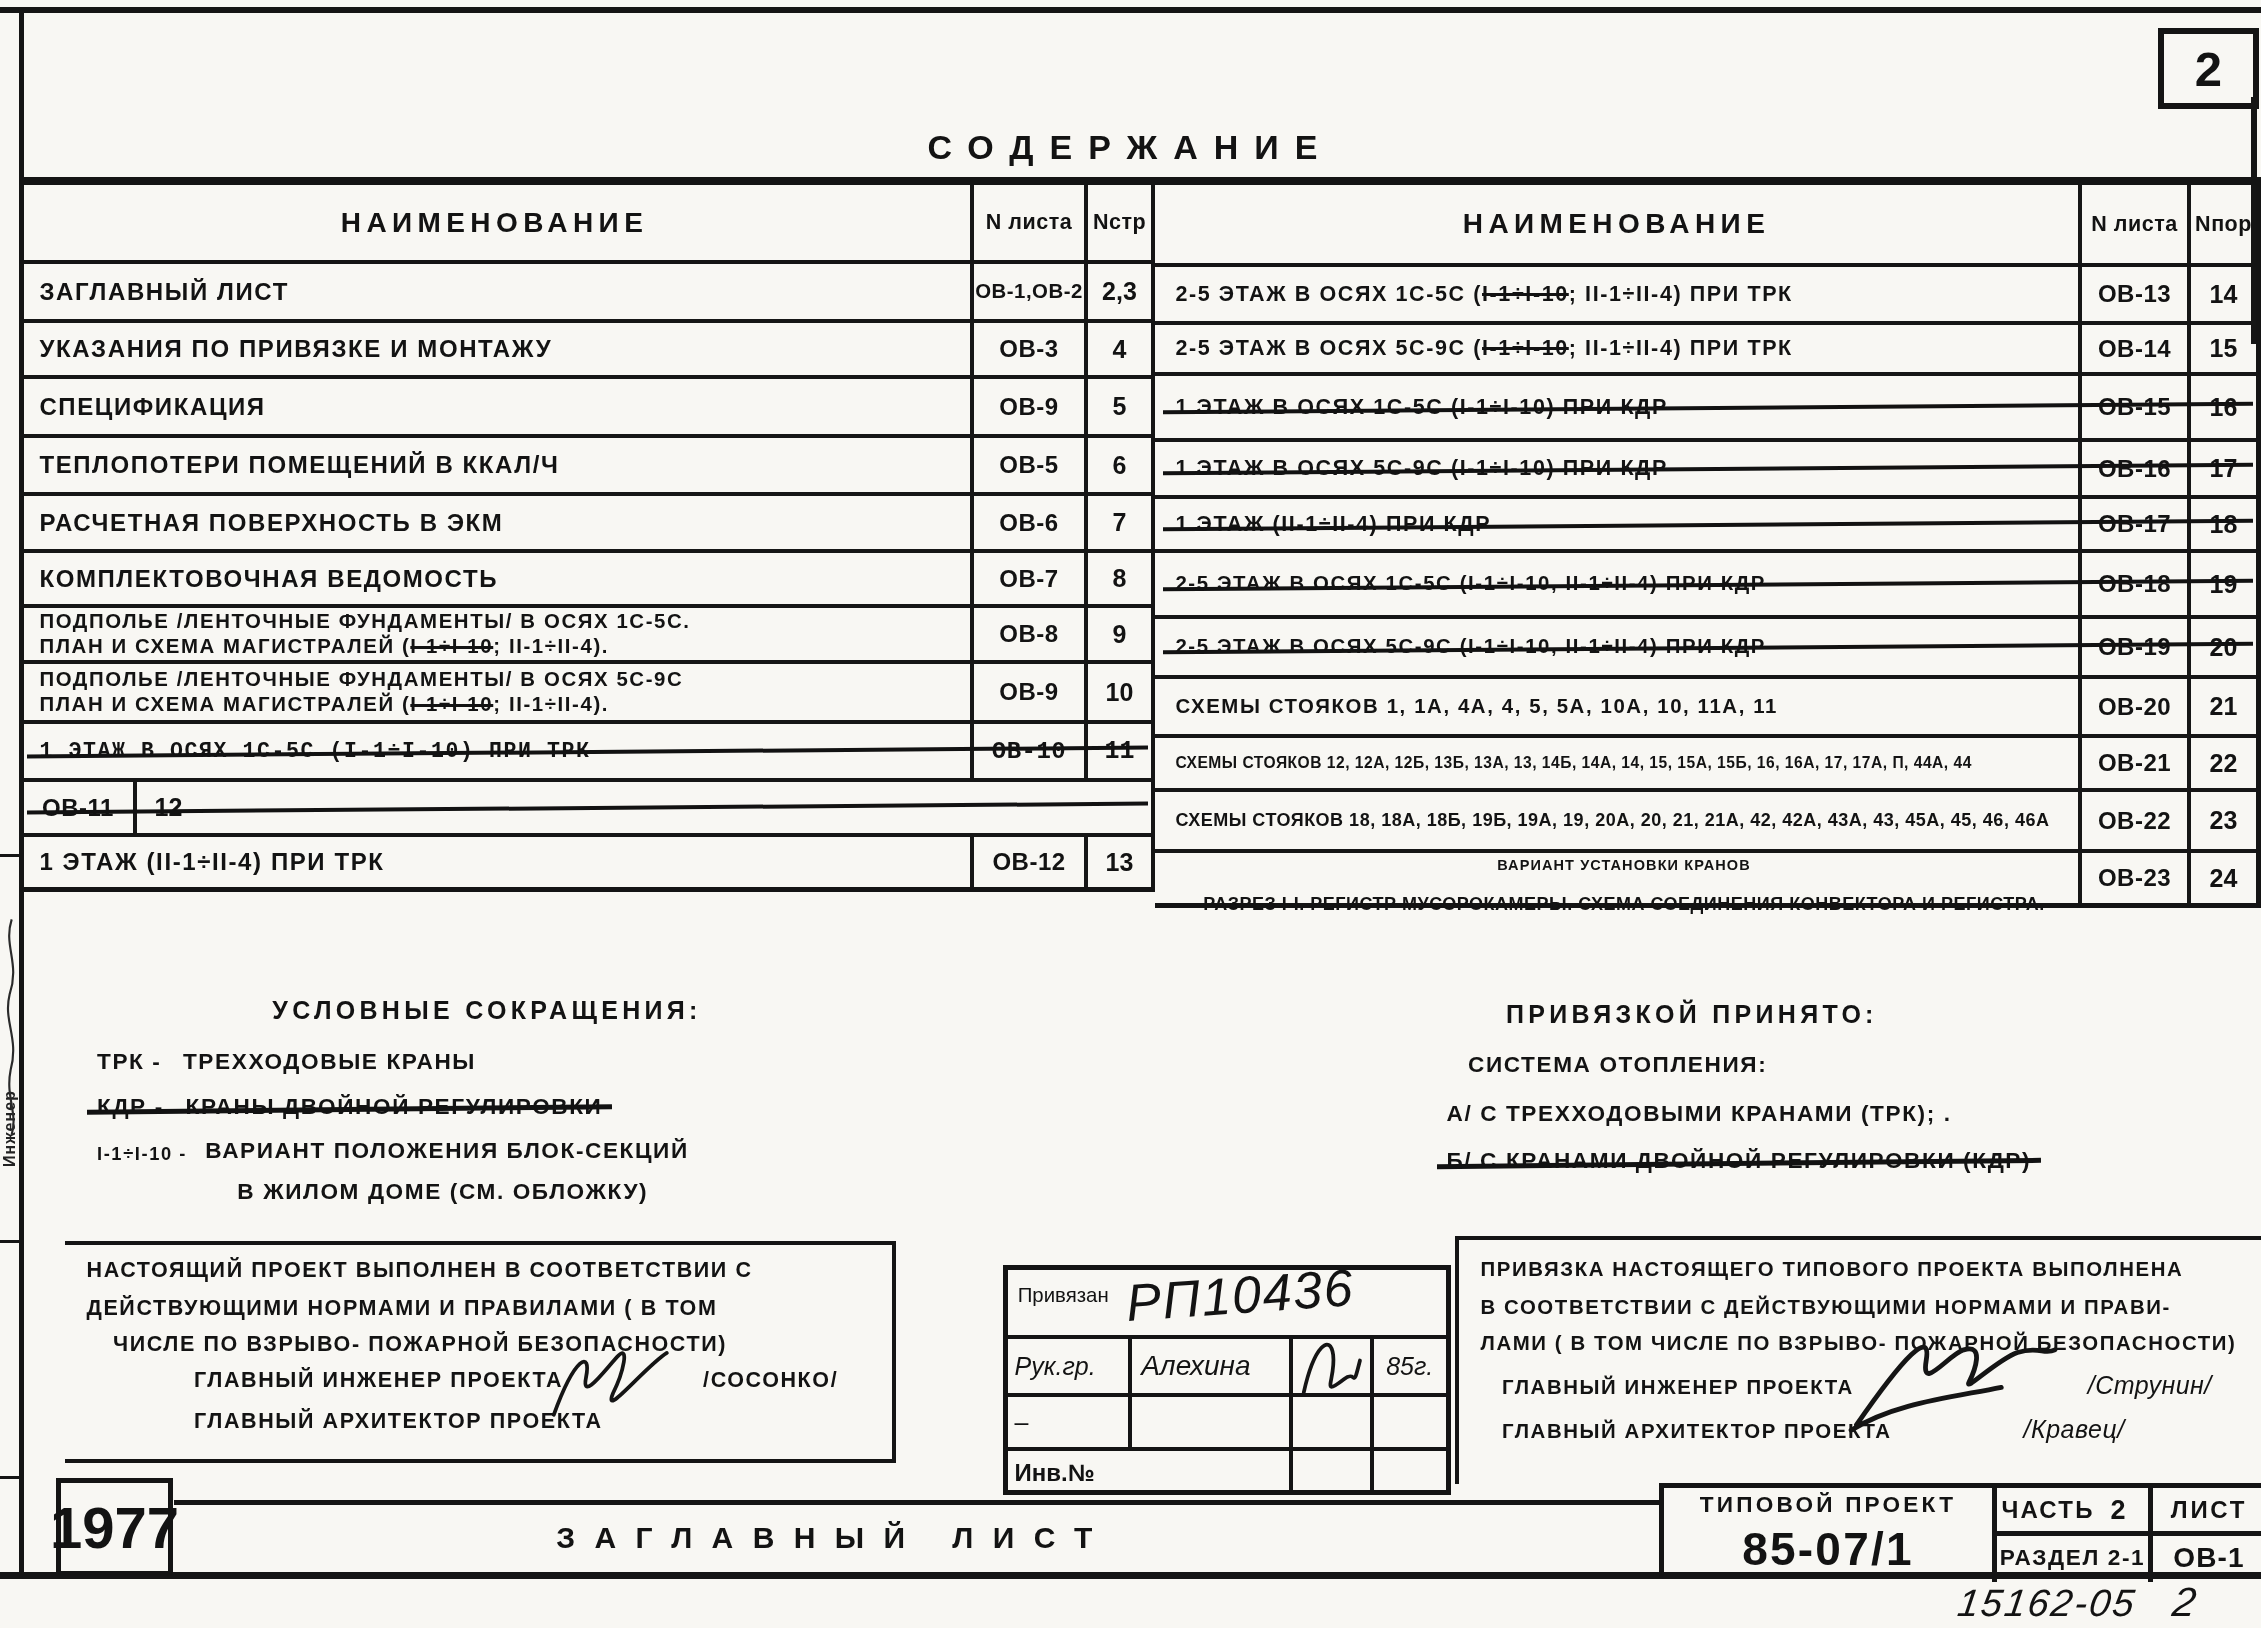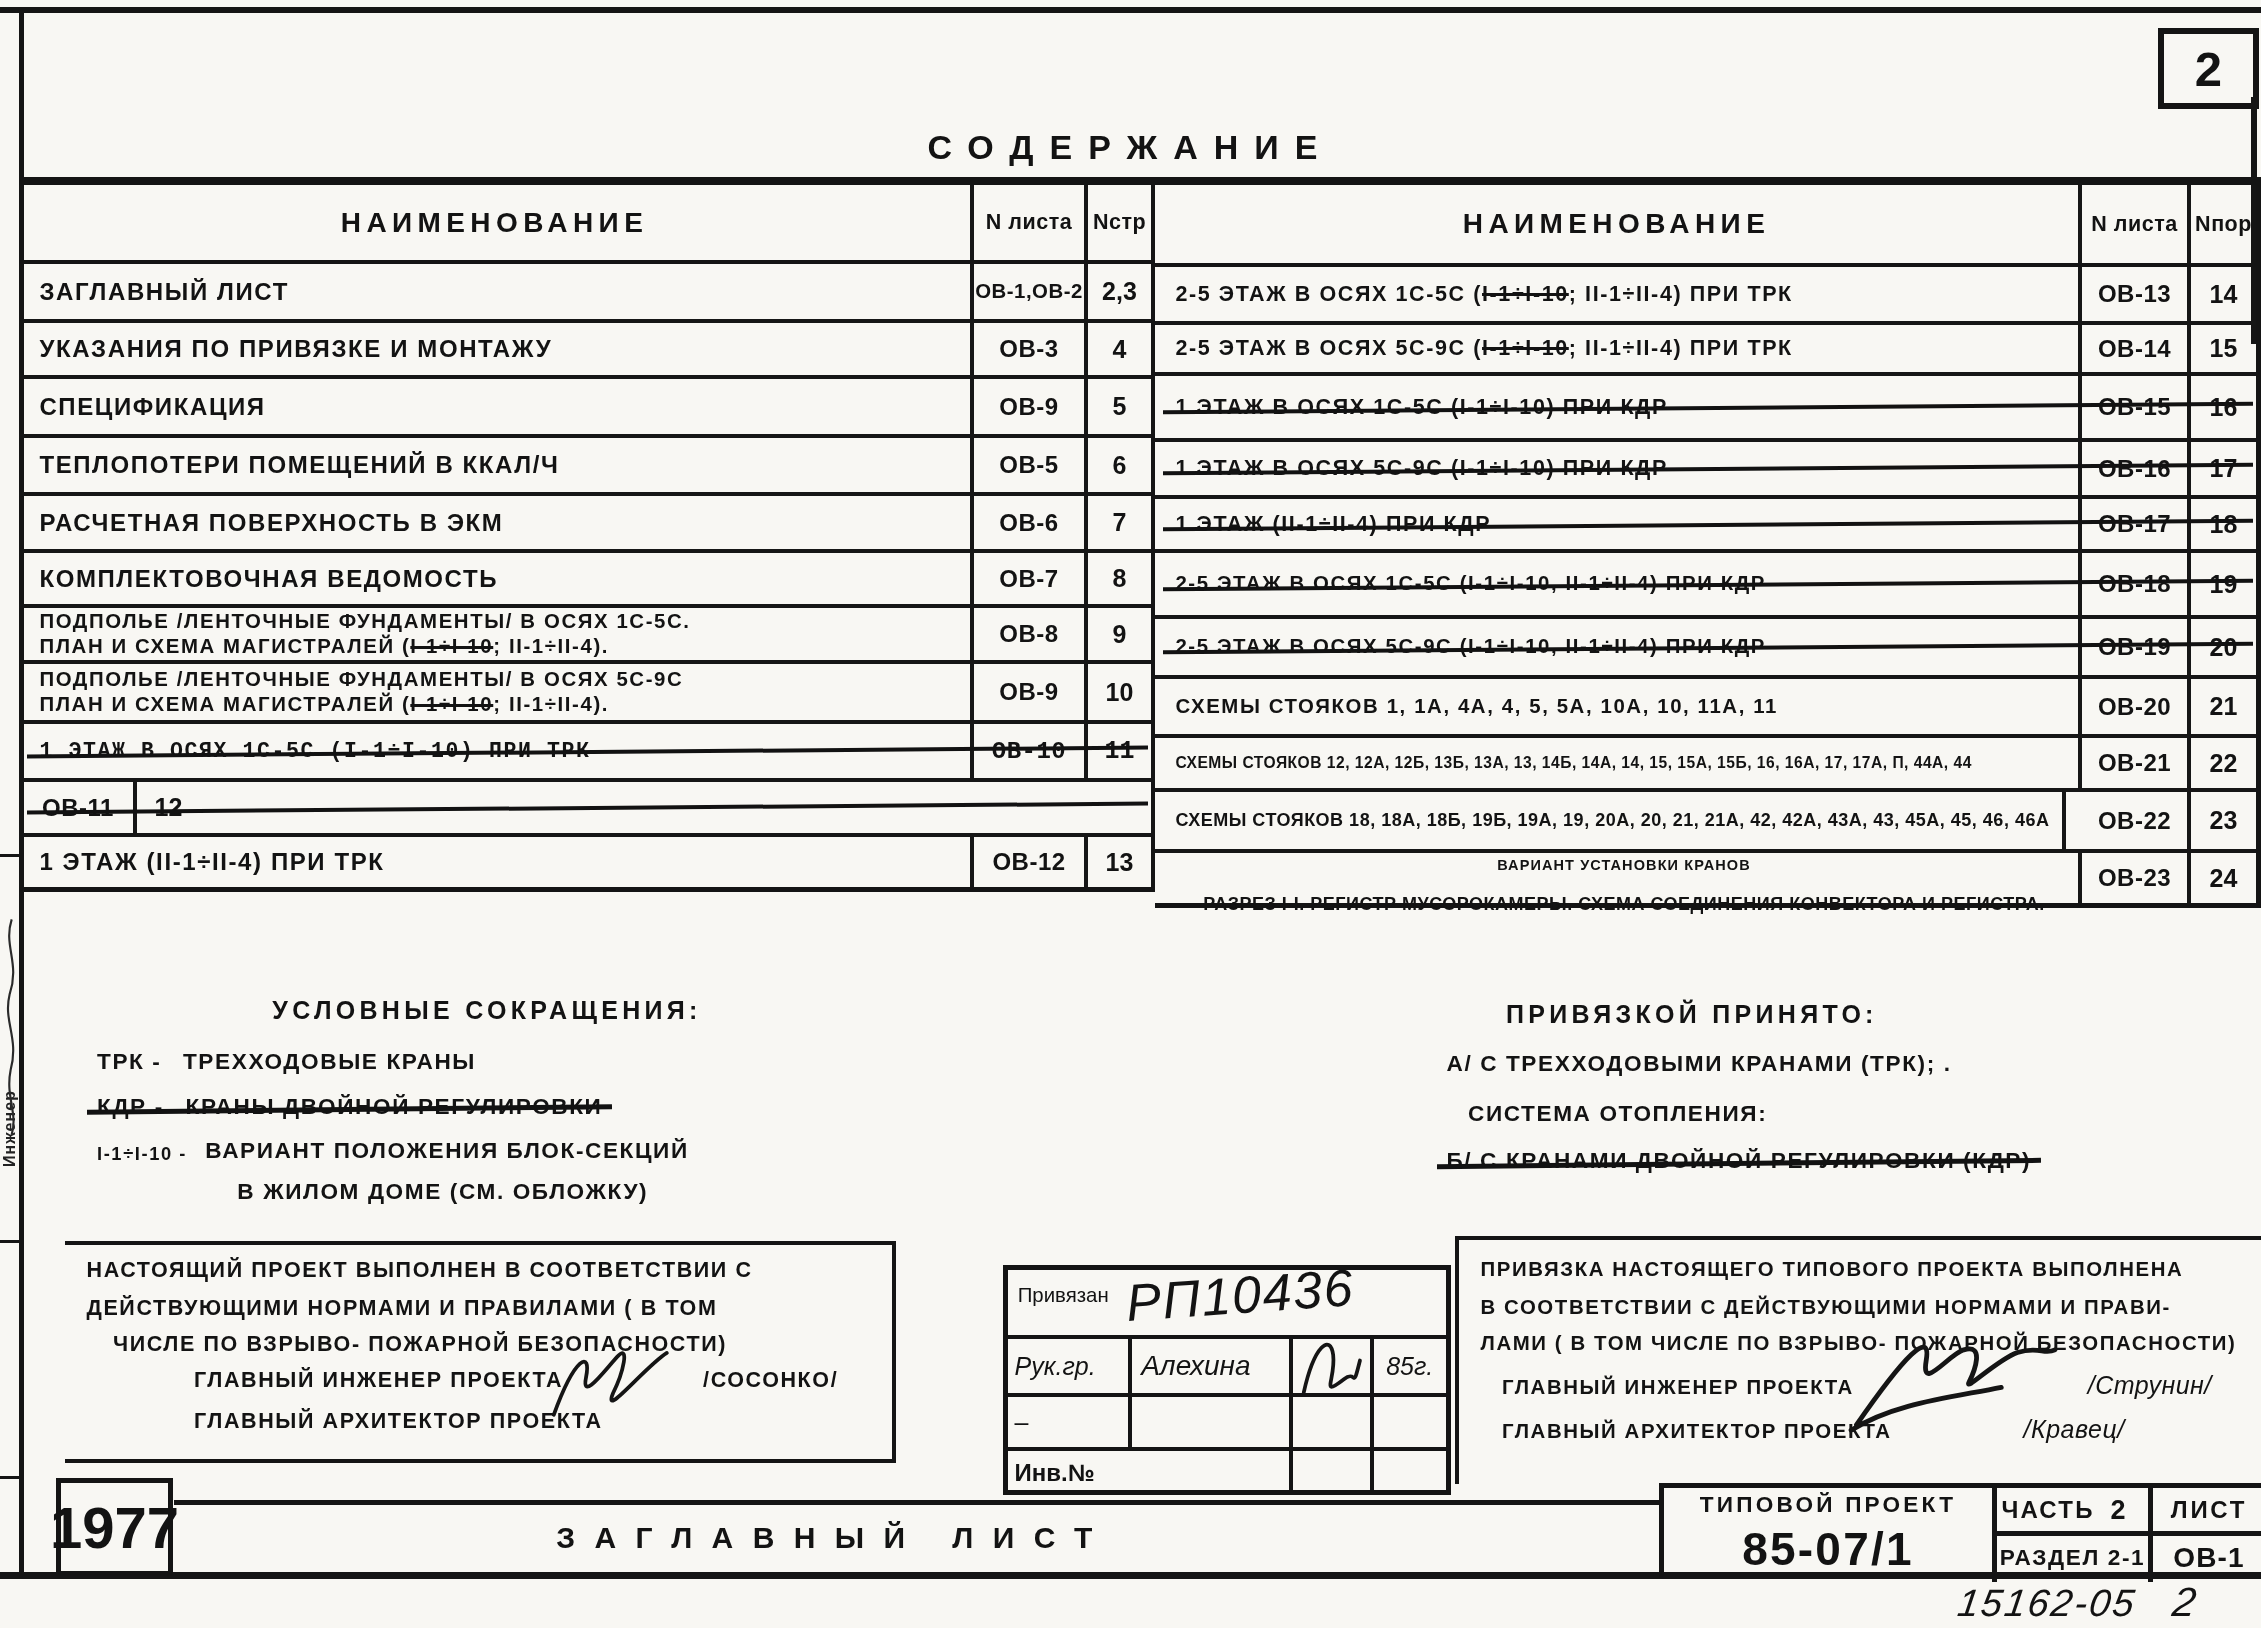--- a/index.html
+++ b/index.html
@@ -223,21 +223,21 @@
       <div class="cname xs">
           <span>Схемы стояков 12, 12А, 12Б, 13Б, 13А, 13, 14Б, 14А, 14, 15, 15А, 15Б, 16, 16А, 17, 17А, П, 44А, 44</span>
         </div>
       <div class="csheet" style="width:105px;">ОВ-21</div>
       <div class="cpage" style="width:65px;">22</div>
     </div>
     <div class="row" style="height:61px;">
       <div class="cname xs" style="font-size:18px;">
           <span>Схемы стояков 18, 18А, 18Б, 19Б, 19А, 19, 20А, 20, 21, 21А, 42, 42А, 43А, 43, 45А, 45, 46, 46А</span>
         </div>
-      <div class="csheet" style="width:105px;padding-left:16px;">ОВ-22</div>
+      <div class="csheet" style="width:105px;">ОВ-22</div>
       <div class="cpage" style="width:65px;">23</div>
     </div>
     <div class="row" style="height:55px;border-bottom:5.4px solid #141414;">
       <div class="cname" style="flex-direction:column;align-items:center;justify-content:center;padding-top:18px;gap:19px;">
         <span class="note-small" style="margin-top:-3.2px;">Вариант установки кранов</span>
         <span style="font-size:18px;letter-spacing:0.5px;">Разрез I-I. Регистр мусорокамеры. Схема соединения конвектора и регистра.</span>
       </div>
       <div class="csheet" style="width:105px;">ОВ-23</div>
       <div class="cpage" style="width:65px;">24</div>
     </div>
@@ -257,22 +257,22 @@
       <span class="blocktext" style="font-size:18.3px;padding-top:4.3px;">I-1÷I-10 -</span>
       <span>
         <span class="blocktext">Вариант положения блок-секций</span><br>
         <span class="blocktext" style="display:inline-block;margin-top:18.3px;margin-left:32px;">в жилом доме (см. обложку)</span>
       </span>
     </div>
   </div>
 
   <div class="abs" style="left:1468px;top:1002px;width:753px;">
     <div class="blocktext" style="font-size:25px;letter-spacing:4.3px;margin-left:38px;">Привязкой принято:</div>
+    <div class="blocktext" style="margin-top:27px;">Система отопления:</div>
     <div class="blocktext" style="margin-top:26px;margin-left:-21.5px;">а/ с трехходовыми кранами (ТРК); .</div>
-    <div class="blocktext" style="margin-top:27px;">Система отопления:</div>
     <div style="margin-top:25px;margin-left:-21.5px;">
       <span class="strikewrap blocktext">б/ с кранами двойной регулировки (КДР)</span>
     </div>
   </div>
 
   <div class="abs boxed" style="left:65px;top:1241px;width:831px;height:222px;border-top:4.8px solid #141414;border-right:4.8px solid #141414;border-bottom:4.8px solid #141414;">
     <div class="blocktext" style="margin:15px 0 0 21.5px;font-size:21.5px;">Настоящий проект выполнен в соответствии  с</div>
     <div class="blocktext" style="margin:16px 0 0 21.5px;font-size:21.5px;">действующими нормами и правилами ( в том</div>
     <div class="blocktext" style="margin:15px 0 0 48px;font-size:21.5px;">числе по взрыво- пожарной безопасности)</div>
     <div style="margin:14px 0 0 129px;display:flex;align-items:center;">

